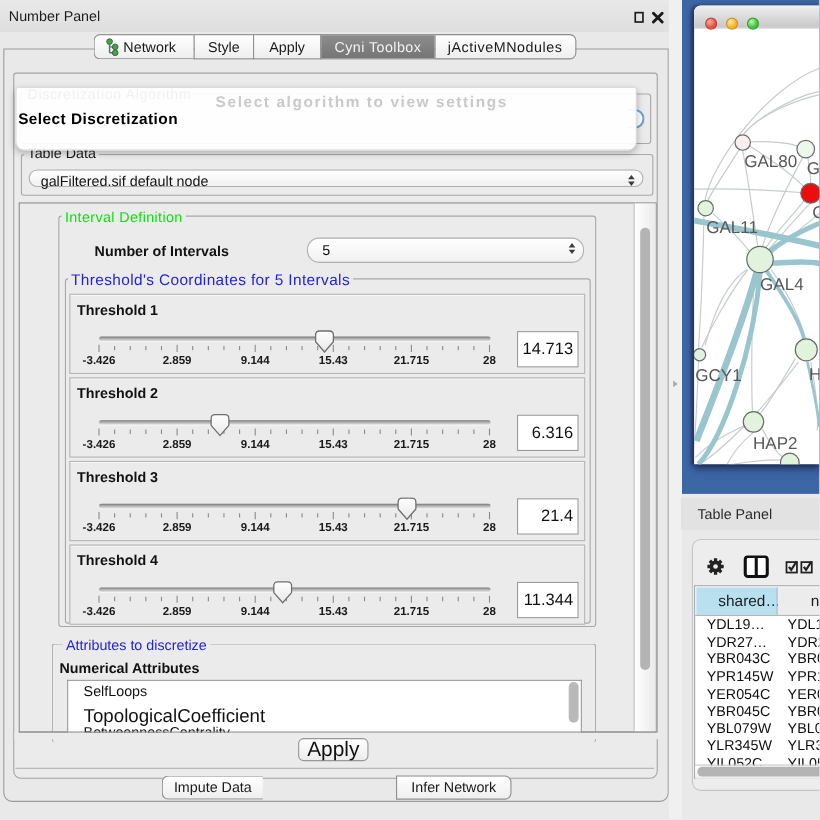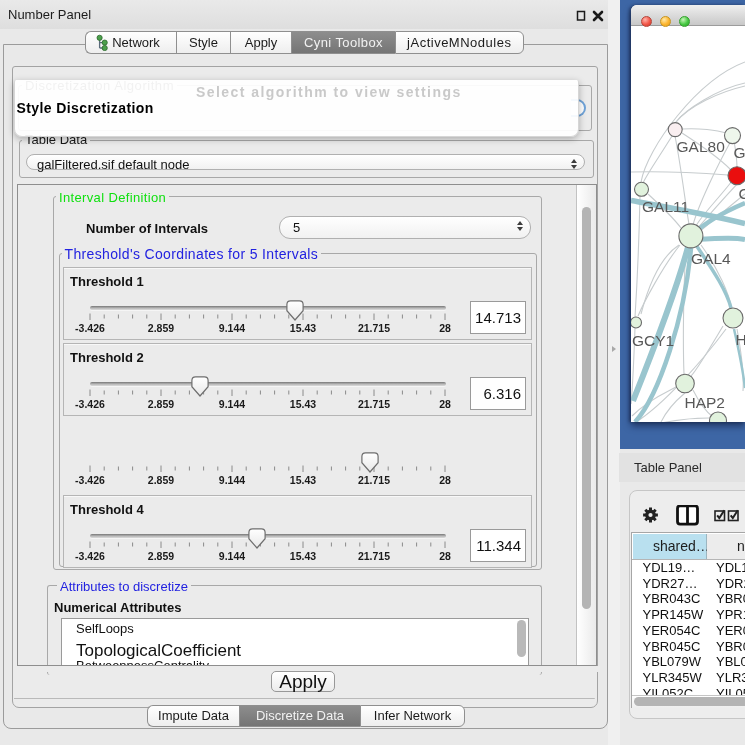--- a/index.html
+++ b/index.html
@@ -81,21 +81,21 @@
   <div class="abs combo" style="left:26px;top:154px;width:559px;height:16px;line-height:19px;border-radius:10px;">
     <span style="margin-left:10px">galFiltered.sif default node</span>
     <span class="updown">
         <span class="uarr" style="display:block;width:0"></span>
         <span class="darr" style="display:block;width:0"></span>
       </span>
   </div>
 
   <div class="abs" style="left:14.3px;top:80px;width:564.7px;height:56.5px;background:rgba(255,255,255,0.93);border:1px solid rgba(180,180,180,0.55);border-top:none;border-radius:2px 2px 8px 8px;box-shadow:0 2px 7px rgba(0,0,0,0.28);box-sizing:border-box;"></div>
   <div class="abs" style="left:196px;top:84px;font-size:14px;color:#c9c9c9;letter-spacing:1.45px;font-weight:bold;">Select algorithm to view settings</div>
-  <div class="abs" style="left:16.5px;top:100px;font-size:14px;font-weight:bold;color:#000;letter-spacing:0.4px;">Style Discretization</div>
+  <div class="abs" style="left:16.5px;top:100px;font-size:14px;font-weight:bold;color:#000;letter-spacing:0.4px;">Select Discretization</div>
 
   <div class="abs" style="left:17px;top:184px;width:580px;height:482px;border:1px solid #8e8e8e;background:#ebebeb;box-sizing:border-box;"></div>
 
   <div class="abs" style="left:576px;top:185px;width:20px;height:480px;background:linear-gradient(to right,#ffffff,#eaeaea);border-left:1px solid #c2c2c2;box-sizing:border-box;"></div>
   <div class="abs vthumb" style="left:582px;top:207px;width:9px;height:402px;"></div>
 
   <div class="abs group" style="left:53px;top:196px;width:489px;height:374px;"></div>
   <div class="abs gtitle" style="left:56px;top:190px;color:#0fe00f;letter-spacing:0.35px;">Interval Definition</div>
 
   <div class="abs" style="left:86px;top:221px;font-size:13px;font-weight:bold;color:#111;">Number of Intervals</div>
@@ -203,20 +203,25 @@
 <div class="abs ticklbl" style="left:445px;top:398px">28</div>
 <svg class="abs" style="left:191.04932221727233px;top:376.0px" width="18" height="21" viewBox="0 0 18 21">
   <defs>
         <linearGradient id="tg200_375" x1="0" y1="0" x2="0" y2="1">
     <stop offset="0" stop-color="#ffffff"></stop>
           <stop offset="1" stop-color="#e8e8e8"></stop>
         </linearGradient>
       </defs>
   <path d="M0.9,4.6 Q0.9,0.9 4.6,0.9 L13.4,0.9 Q17.1,0.9 17.1,4.6 L17.1,10.7 L9,20 L0.9,10.7 Z" fill="url(#tg200_375)" stroke="#6e6e6e" stroke-width="1.2"></path>
 </svg>
+<div class="abs sbox" style="top:419px">
+  <div class="sbtitle">Threshold 3</div>
+  <div class="track"></div>
+  <div class="vbox">21.4</div>
+</div>
 <svg class="abs" style="left:63px;top:464.5px" width="400" height="8" viewBox="0 0 400 8">
       <g stroke="#8a8a8a" stroke-width="1">
         <line x1="27.0" y1="0.5" x2="27.0" y2="7"></line>
         <line x1="41.2" y1="1.5" x2="41.2" y2="5.5"></line>
         <line x1="55.4" y1="1.5" x2="55.4" y2="5.5"></line>
         <line x1="69.6" y1="1.5" x2="69.6" y2="5.5"></line>
         <line x1="83.8" y1="1.5" x2="83.8" y2="5.5"></line>
         <line x1="98.0" y1="0.5" x2="98.0" y2="7"></line>
         <line x1="112.2" y1="1.5" x2="112.2" y2="5.5"></line>
         <line x1="126.4" y1="1.5" x2="126.4" y2="5.5"></line>
@@ -317,21 +322,20 @@
   <div class="abs vthumb" style="left:517px;top:620px;width:9px;height:37px;background:#b9b9b9;"></div>
 
   <div class="abs" style="left:13px;top:666px;width:587px;height:6px;background:#ebebeb;"></div>
   <div class="abs" style="left:17px;top:665px;width:580px;height:1px;background:#8e8e8e;"></div>
 
   <div class="abs" style="left:271px;top:671px;width:64px;height:21px;background:linear-gradient(#ffffff,#ececec);border:1px solid #989898;border-radius:5px;box-sizing:border-box;text-align:center;font-size:19px;line-height:19px;color:#111;">Apply</div>
 
   <div class="abs" style="left:14px;top:698px;width:581px;height:1px;background:#b9b9b9;border-radius:0 0 2px 0;"></div>
 
   <div class="abs tabbot" style="left:147px;width:92px;border-left:1px solid #8f8f8f;border-radius:6px 0 0 6px;">Impute Data</div>
-  <div class="abs tabbot tabsel" style="left:239px;width:121px;border-left:1px solid #8f8f8f;">Discretize Data</div>
   <div class="abs tabbot" style="left:360px;width:105px;border-left:1px solid #8f8f8f;border-right:1px solid #8f8f8f;border-radius:0 6px 6px 0;">Infer Network</div>
 
   <div class="abs" style="left:608px;top:0;width:12px;height:745px;background:#f0f0f0;"></div>
   <div class="abs" style="left:611.5px;top:345.5px;width:0;height:0;border-top:3.5px solid transparent;border-bottom:3.5px solid transparent;border-left:4.5px solid #a8a8a8;"></div>
   <div class="abs" id="bluewin"></div>
   <div class="abs" id="macwin">
     <div class="abs" id="mactb"></div>
     <div class="tl" style="left:10px;background:radial-gradient(circle at 35% 30%,#ffb3aa,#f25648 55%,#c93a28);border:1px solid #b5443a;"></div>
     <div class="tl" style="left:29px;background:radial-gradient(circle at 35% 30%,#ffe9a8,#fdb52e 55%,#df9b21);border:1px solid #c7951f;"></div>
     <div class="tl" style="left:48px;background:radial-gradient(circle at 35% 30%,#c7f5b8,#47c943 55%,#2ba428);border:1px solid #34a12e;"></div>

